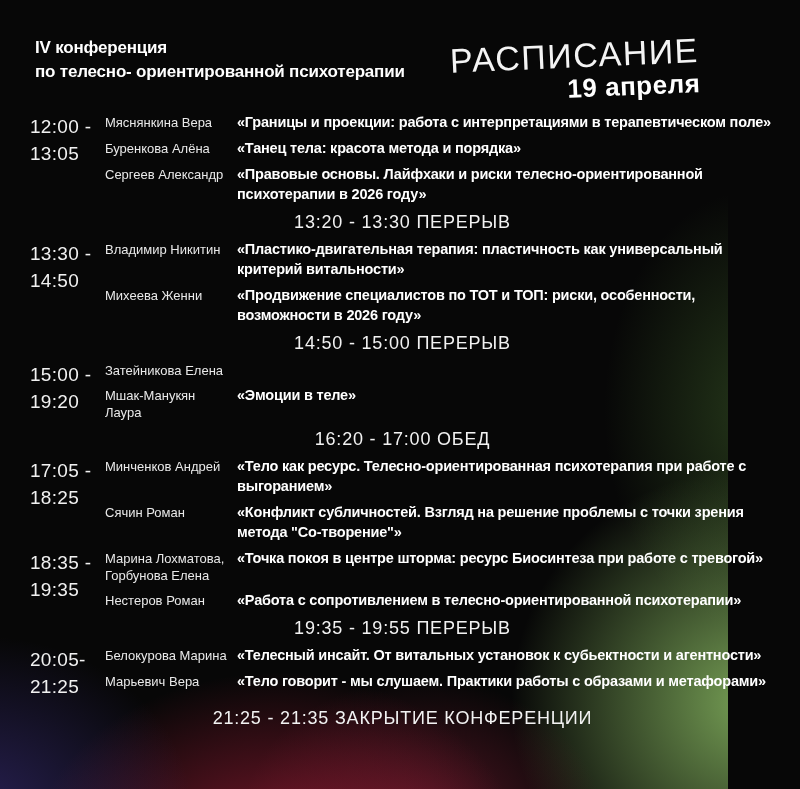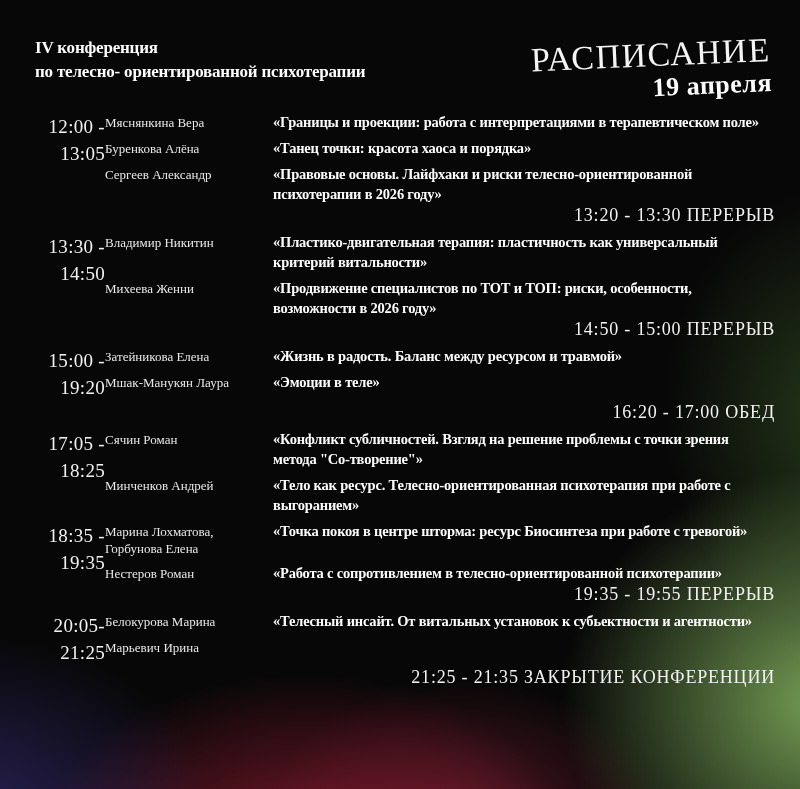--- a/index.html
+++ b/index.html
@@ -5,24 +5,24 @@
   html, body {
     margin: 0;
     padding: 0;
     width: 800px;
     height: 789px;
     overflow: hidden;
     background: #070707;
   }
   .poster {
     position: relative;
-    width: 800px;
+    width: 728px;
     height: 789px;
     box-sizing: border-box;
-    font-family: Liberation Serif, serif;
+    font-family: Liberation Sans, sans-serif;
     color: #ffffff;
     background:
       radial-gradient(42% 32% at -3% 103%, rgba(84,66,185,0.42), rgba(84,66,185,0) 70%),
       radial-gradient(47% 33% at 38% 109%, rgba(160,28,54,0.78), rgba(160,28,54,0) 72%),
       radial-gradient(33% 24% at 58% 104%, rgba(148,34,60,0.55), rgba(148,34,60,0) 75%),
       radial-gradient(52% 47% at 103% 89%, rgba(121,163,87,0.97), rgba(121,163,87,0) 63%),
       radial-gradient(30% 40% at 104% 52%, rgba(72,112,48,0.45), rgba(72,112,48,0) 70%),
       #070707;
   }
   .conf-title {
@@ -63,21 +63,21 @@
     top: 106px;
     width: 745px;
   }
   .session {
     display: flex;
     align-items: flex-start;
     margin-top: 6px;
   }
   .time {
     flex: 0 0 75px;
-    text-align: right;
+    text-align: left;
     font-size: 19px;
     line-height: 27px;
     font-weight: 400;
     color: #f1f1f1;
     letter-spacing: 0.3px;
     padding-top: 1px;
   }
   .entries {
     flex: 1 1 auto;
     display: flex;
@@ -97,30 +97,29 @@
     color: #e9e9e9;
     padding-top: 2px;
   }
   .talk-title {
     flex: 1 1 auto;
     font-size: 14.5px;
     line-height: 20px;
     font-weight: 700;
     letter-spacing: -0.2px;
     color: #ffffff;
-    margin-left: 36px;
   }
   .break-line {
-    text-align: right;
+    text-align: center;
     font-size: 18px;
     line-height: 22px;
     font-weight: 400;
     letter-spacing: 0.8px;
     color: #f2f2f2;
-    margin: 0 0 6px 0;
+    margin: 7px 0 6px 0;
   }
 </style>
 </head>
 <body>
 
 <div class="poster">
 
   <div class="conf-title">IV конференция
 по телесно- ориентированной психотерапии</div>
 
@@ -136,21 +135,21 @@
         <div>12:00 -</div>
         <div>13:05</div>
       </div>
       <div class="entries">
         <div class="entry">
           <div class="speaker">Мяснянкина Вера</div>
           <div class="talk-title">«Границы и проекции: работа с интерпретациями в терапевтическом поле»</div>
         </div>
         <div class="entry">
           <div class="speaker">Буренкова Алёна</div>
-          <div class="talk-title">«Танец точки: красота хаоса и порядка»</div>
+          <div class="talk-title">«Танец тела: красота метода и порядка»</div>
         </div>
         <div class="entry">
           <div class="speaker">Сергеев Александр</div>
           <div class="talk-title">«Правовые основы. Лайфхаки и риски телесно-ориентированной психотерапии в 2026 году»</div>
         </div>
       </div>
     </section>
     <div class="break-line">13:20 - 13:30 ПЕРЕРЫВ</div>
 
     <section class="session">
@@ -172,44 +171,43 @@
     <div class="break-line">14:50 - 15:00 ПЕРЕРЫВ</div>
 
     <section class="session">
       <div class="time">
         <div>15:00 -</div>
         <div>19:20</div>
       </div>
       <div class="entries">
         <div class="entry">
           <div class="speaker">Затейникова Елена</div>
-          <div class="talk-title">«Жизнь в радость. Баланс между ресурсом и травмой»</div>
         </div>
         <div class="entry">
           <div class="speaker">Мшак-Манукян Лаура</div>
           <div class="talk-title">«Эмоции в теле»</div>
         </div>
       </div>
     </section>
     <div class="break-line">16:20 - 17:00 ОБЕД</div>
 
     <section class="session">
       <div class="time">
         <div>17:05 -</div>
         <div>18:25</div>
       </div>
       <div class="entries">
         <div class="entry">
+          <div class="speaker">Минченков Андрей</div>
+          <div class="talk-title">«Тело как ресурс. Телесно-ориентированная психотерапия при работе с выгоранием»</div>
+        </div>
+        <div class="entry">
           <div class="speaker">Сячин Роман</div>
           <div class="talk-title">«Конфликт субличностей. Взгляд на решение проблемы с точки зрения метода "Со-творение"»</div>
         </div>
-        <div class="entry">
-          <div class="speaker">Минченков Андрей</div>
-          <div class="talk-title">«Тело как ресурс. Телесно-ориентированная психотерапия при работе с выгоранием»</div>
-        </div>
       </div>
     </section>
 
     <section class="session">
       <div class="time">
         <div>18:35 -</div>
         <div>19:35</div>
       </div>
       <div class="entries">
         <div class="entry">
@@ -228,20 +226,21 @@
       <div class="time">
         <div>20:05-</div>
         <div>21:25</div>
       </div>
       <div class="entries">
         <div class="entry">
           <div class="speaker">Белокурова Марина</div>
           <div class="talk-title">«Телесный инсайт. От витальных установок к субьектности и агентности»</div>
         </div>
         <div class="entry">
-          <div class="speaker">Марьевич Ирина</div>
+          <div class="speaker">Марьевич Вера</div>
+          <div class="talk-title">«Тело говорит - мы слушаем. Практики работы с образами и метафорами»</div>
         </div>
       </div>
     </section>
     <div class="break-line">21:25 - 21:35 ЗАКРЫТИЕ КОНФЕРЕНЦИИ</div>
 
   </div>
 </div>
 
 </body></html>

